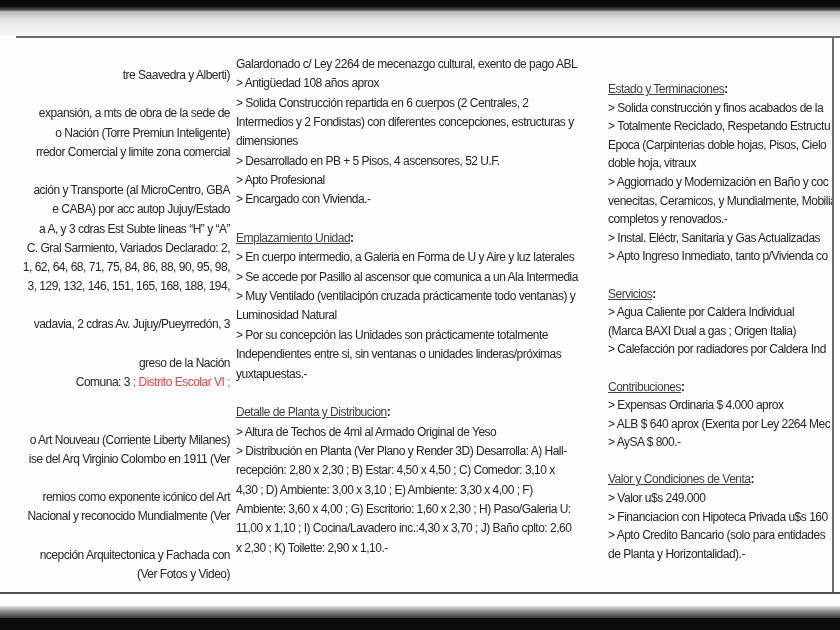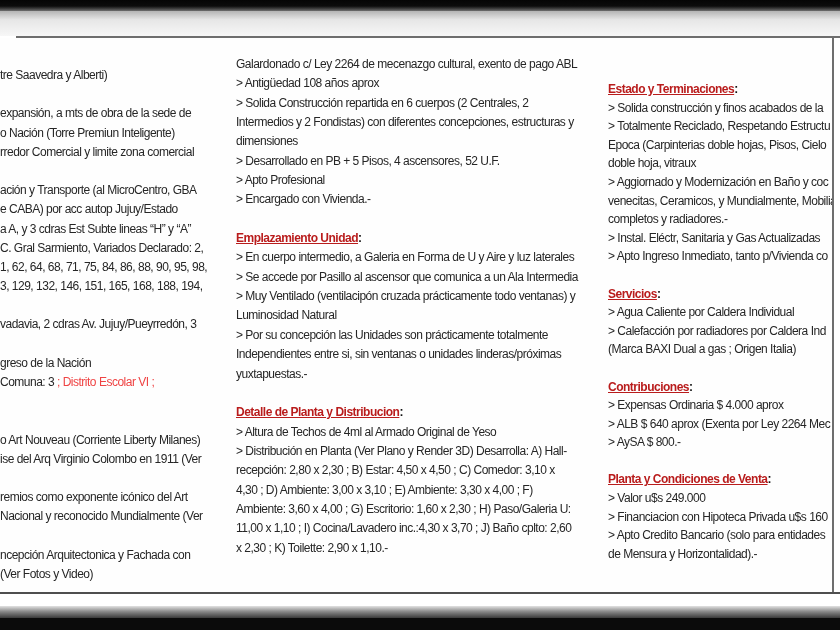--- a/index.html
+++ b/index.html
@@ -28,30 +28,30 @@
   
   .page-top-border    { position:absolute; left:16px; top:36px; width:824px; height:2px; background:#6e6e6e; }
   .page-right-border  { position:absolute; left:832px; top:36px; width:2px;  height:558px; background:#6e6e6e; }
   .page-bottom-border { position:absolute; left:0;   top:592px; width:840px; height:2px; background:#4f4f4f; }
   
   .page {
     position:absolute; left:0; top:38px; width:832px; height:554px;
     background:#fefefe; overflow:hidden;
   }
   .col { position:absolute; }
-  .col-left   { left:0px;   top:28px; width:230px; --lh:19.2px;  }
+  .col-left   { left:0px;   top:28px; width:230px;text-align:right; --lh:19.2px;  }
   .col-middle { left:236px; top:17px; width:370px; --lh:19.35px; }
   .col-right  { left:608px; top:42px; width:226px; --lh:18.6px;  }
   .line {
     height:var(--lh); line-height:var(--lh);
     white-space:nowrap; overflow:visible;
     font-size:12px; letter-spacing:-0.5px; color:#262626;
   }
   .col-right .line { overflow:hidden; }
-  .head  { font-weight:bold; text-decoration:underline; color:#b91c1c; }
+  .head  { font-weight:normal; text-decoration:underline; color:#404040; }
   .head-colon { font-weight:bold; color:#141414; }
   .muted { color:#ef4444; }
 </style>
 </head>
 <body>
 
 <div class="top-bar"></div>
 <div class="top-strip"></div>
 
 <div class="page">
@@ -113,39 +113,39 @@
       <div class="line">x 2,30 ; K) Toilette: 2,90 x 1,10.-</div>
     </div>
   <div class="col col-right">
       <div class="line"><span class="head">Estado y Terminaciones</span><span class="head-colon">:</span></div>
       <div class="line">&gt; Solida construcción y finos acabados de la</div>
       <div class="line">&gt; Totalmente Reciclado, Respetando Estructu</div>
       <div class="line">Epoca (Carpinterias doble hojas, Pisos, Cielo</div>
       <div class="line">doble hoja, vitraux</div>
       <div class="line">&gt; Aggiornado y Modernización en Baño y coc</div>
       <div class="line">venecitas, Ceramicos, y Mundialmente, Mobilia</div>
-      <div class="line">completos y radiadores.-</div>
+      <div class="line">completos y renovados.-</div>
       <div class="line">&gt; Instal. Eléctr, Sanitaria y Gas Actualizadas</div>
       <div class="line">&gt; Apto Ingreso Inmediato, tanto p/Vivienda co</div>
       <div class="line">&nbsp;</div>
       <div class="line"><span class="head">Servicios</span><span class="head-colon">:</span></div>
       <div class="line">&gt; Agua Caliente por Caldera Individual</div>
+      <div class="line">(Marca BAXI Dual a gas ; Origen Italia)</div>
       <div class="line">&gt; Calefacción por radiadores por Caldera Ind</div>
-      <div class="line">(Marca BAXI Dual a gas ; Origen Italia)</div>
       <div class="line">&nbsp;</div>
       <div class="line"><span class="head">Contribuciones</span><span class="head-colon">:</span></div>
       <div class="line">&gt; Expensas Ordinaria $ 4.000 aprox</div>
       <div class="line">&gt; ALB $ 640 aprox (Exenta por Ley 2264 Mec</div>
       <div class="line">&gt; AySA $ 800.-</div>
       <div class="line">&nbsp;</div>
-      <div class="line"><span class="head">Planta y Condiciones de Venta</span><span class="head-colon">:</span></div>
+      <div class="line"><span class="head">Valor y Condiciones de Venta</span><span class="head-colon">:</span></div>
       <div class="line">&gt; Valor u$s 249.000</div>
       <div class="line">&gt; Financiacion con Hipoteca Privada u$s 160</div>
       <div class="line">&gt; Apto Credito Bancario (solo para entidades</div>
-      <div class="line">de Mensura y Horizontalidad).-</div>
+      <div class="line">de Planta y Horizontalidad).-</div>
     </div>
 </div>
 
 <div class="page-top-border"></div>
 <div class="page-right-border"></div>
 <div class="page-bottom-border"></div>
 
 <div class="bottom-grad"></div>
 <div class="bottom-bar"></div>
 

